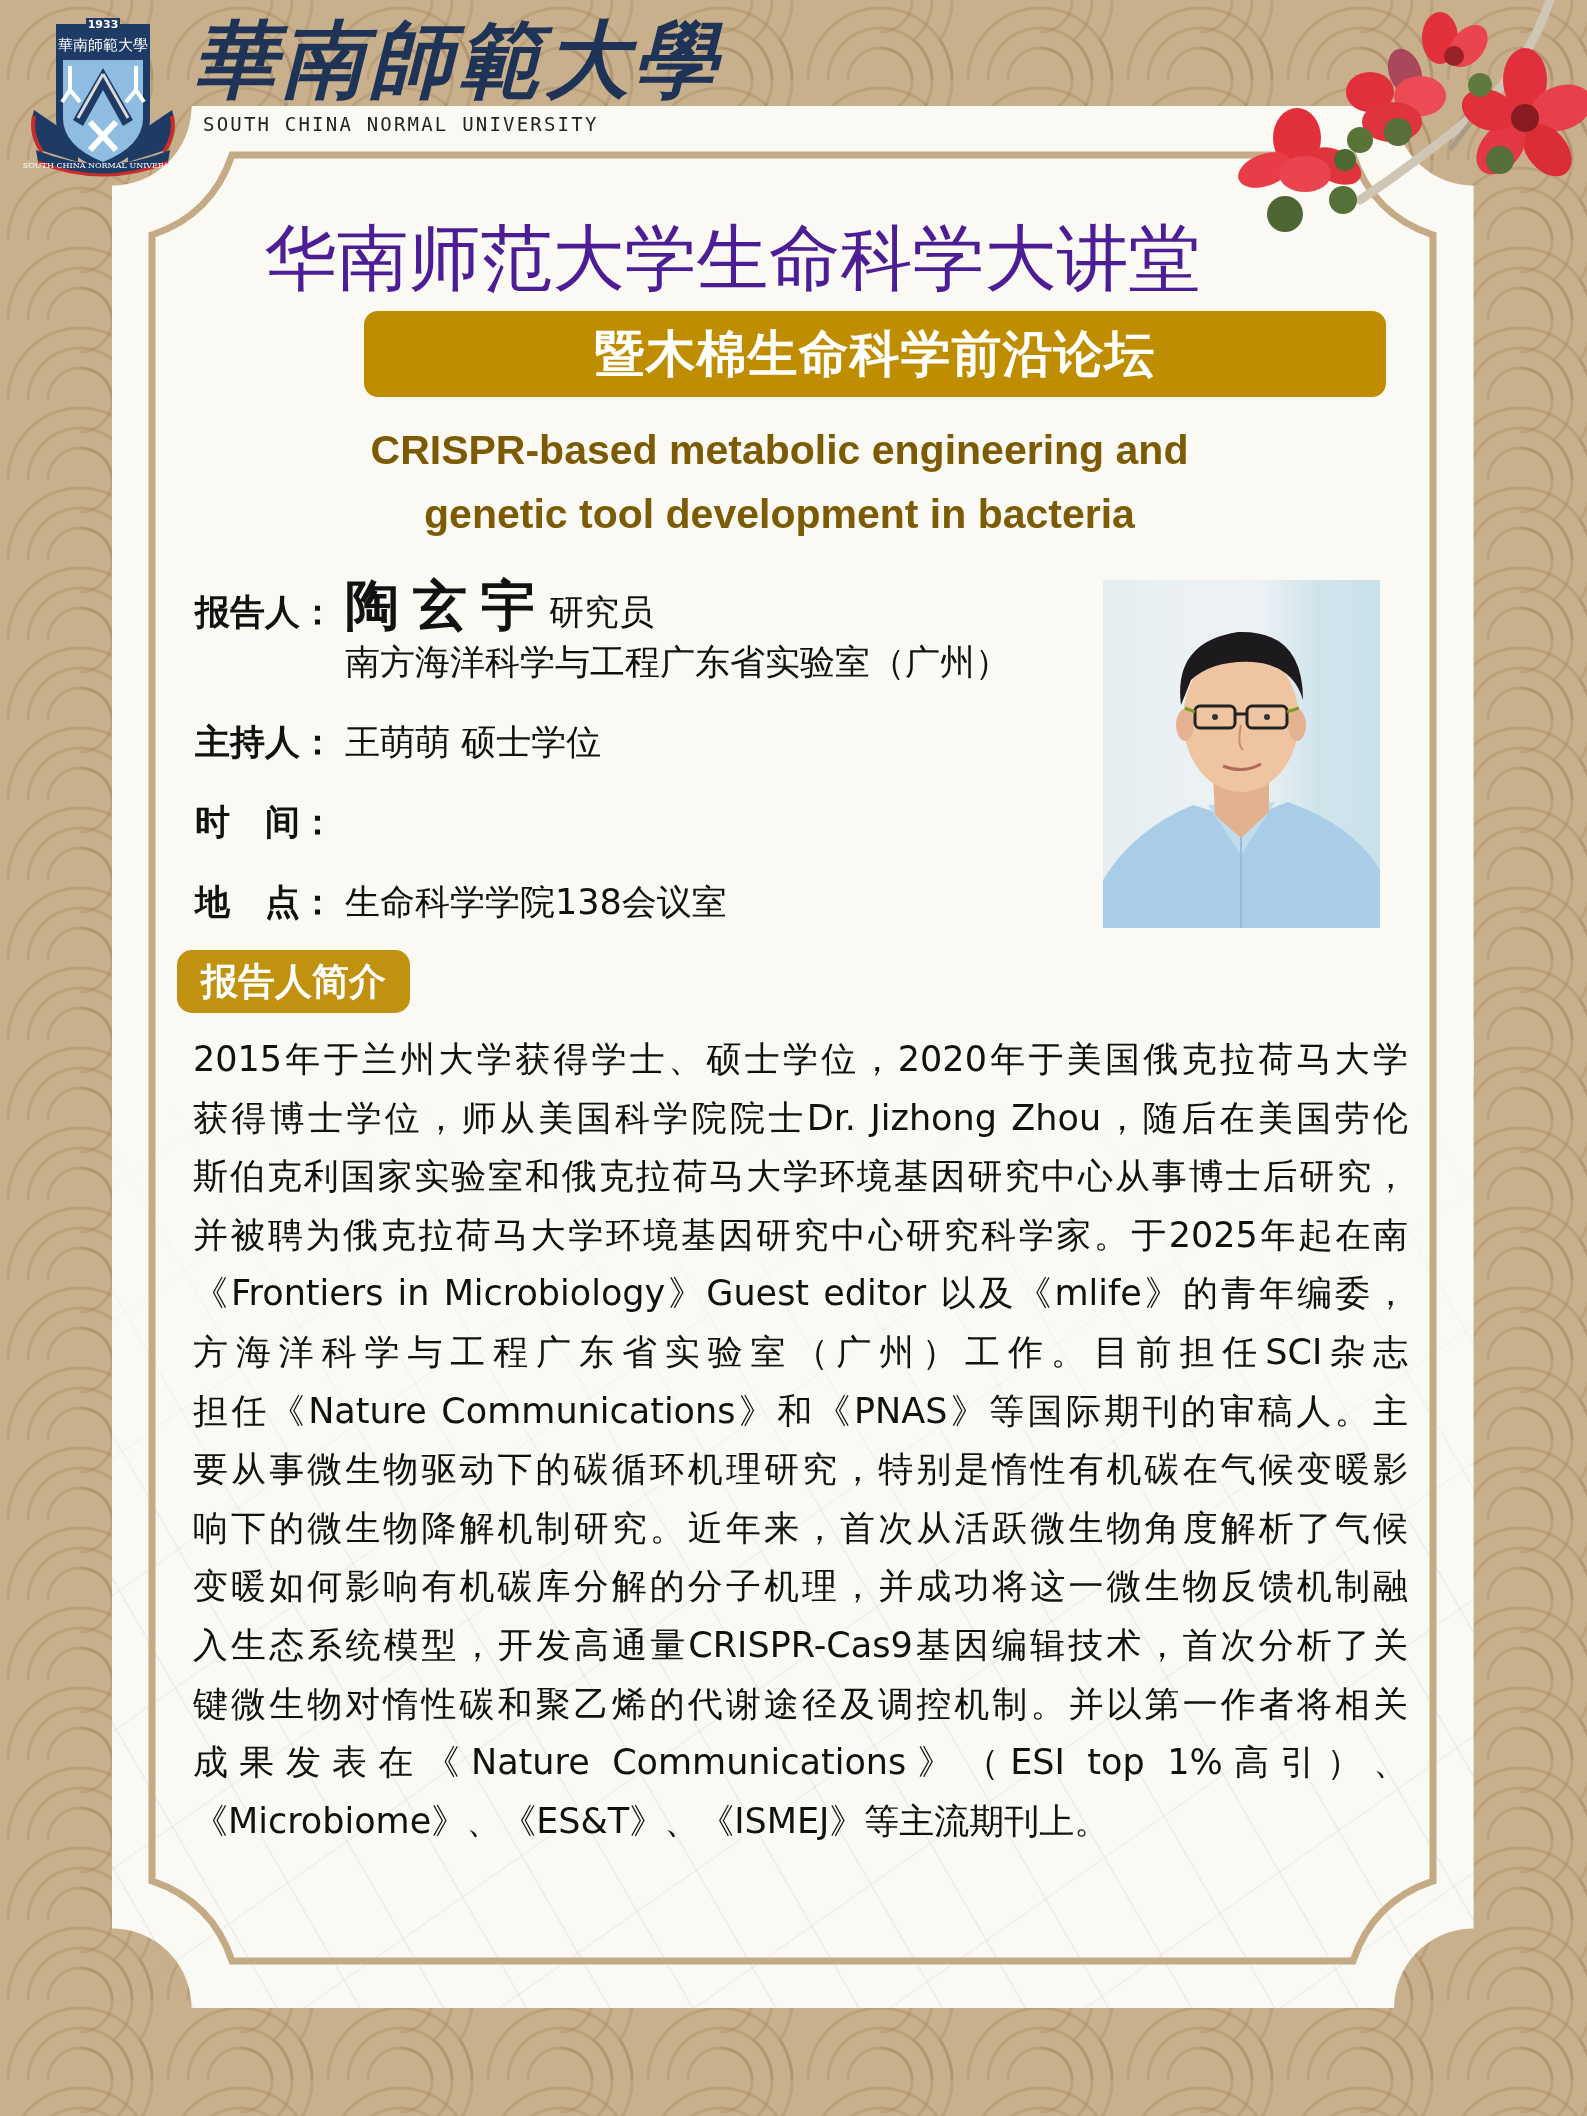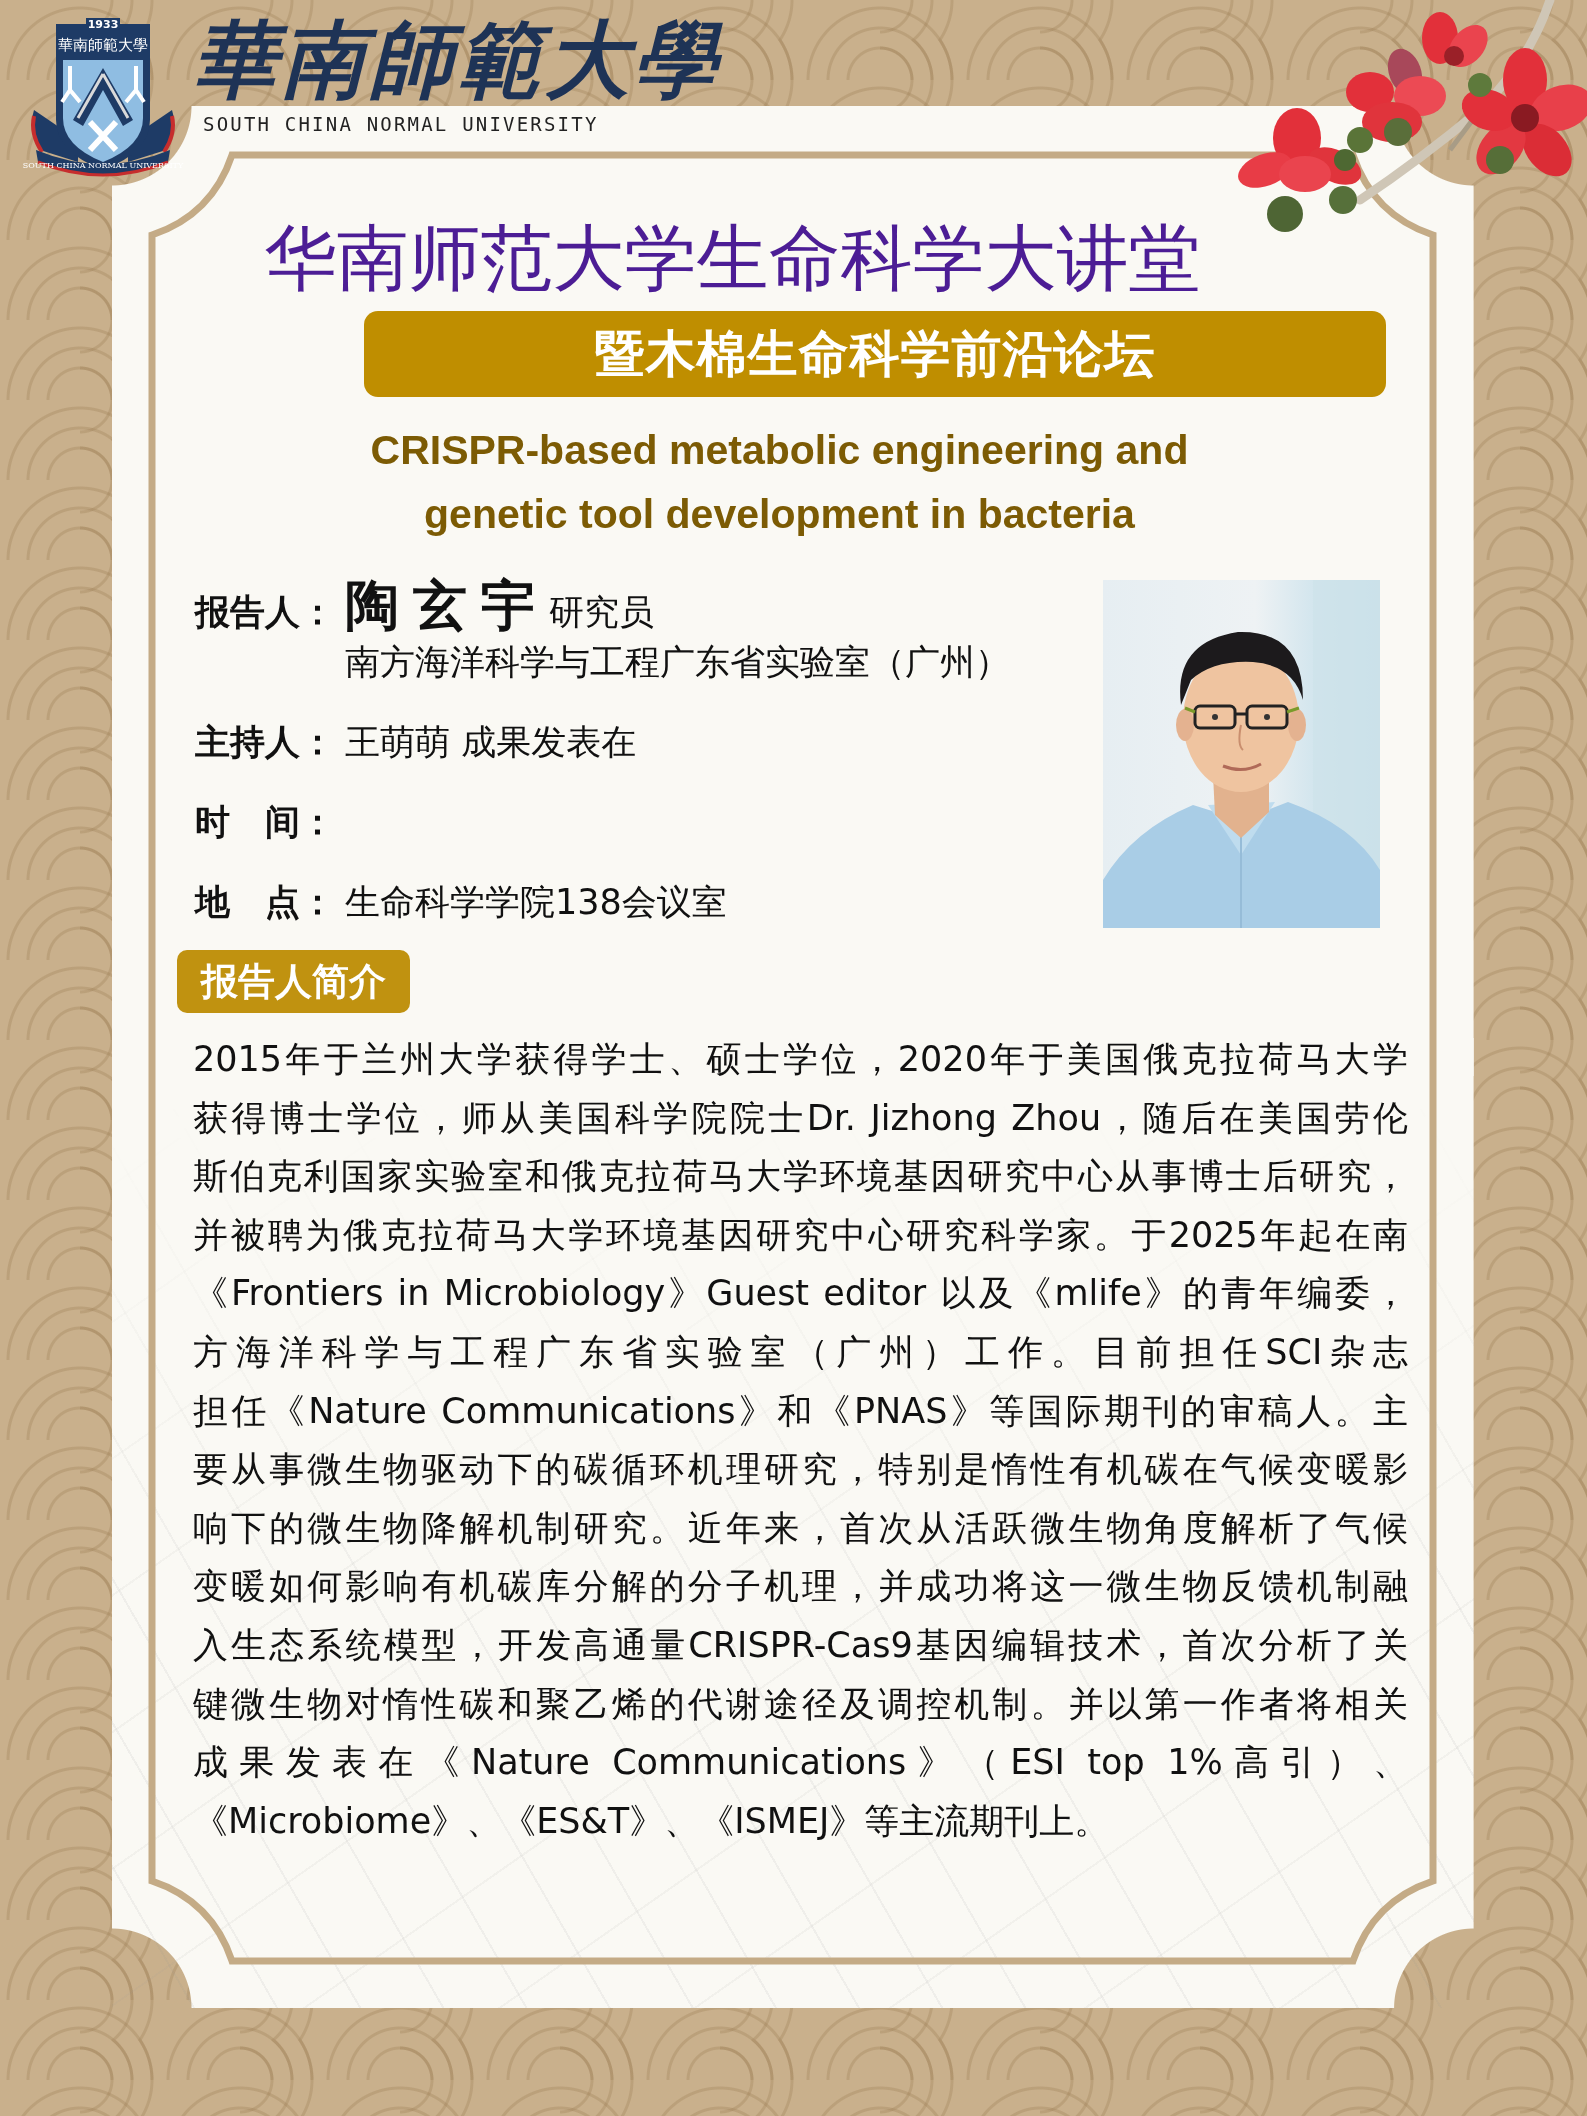--- a/index.html
+++ b/index.html
@@ -101,21 +101,21 @@
 
   
   .photo {
     position: absolute; left: 1103px; top: 580px; width: 277px; height: 348px; overflow: hidden;
     background: linear-gradient(90deg, #E6EEF2 0%, #EEF2F4 55%, #D4E6EE 75%, #C5DDE8 100%);
   }
 
   
   .bio-badge {
     position: absolute; left: 177px; top: 950px; width: 233px; height: 63px;
-    background: #C09210; border-radius: 10px;
+    background: #C09210; border-radius: 15px;
     color: #fff; font-size: 37px; font-weight: bold;
     display: flex; align-items: center; justify-content: center;
   }
   .bio {
     position: absolute; left: 193px; top: 1030px; width: 1215px;
     font-size: 35px; line-height: 58.6px; color: #111;
     font-family: "DejaVu Sans", sans-serif;
   }
   .bio-line { display: block; white-space: nowrap; text-align: justify; text-align-last: justify; }
   .bio-line.first { padding-left: 95px; }
@@ -208,21 +208,21 @@
 
 <div class="info-row" style="top:578px;">
   <span class="info-label">报告人：</span>
   <span class="speaker-name">陶玄宇</span>
   <span class="info-value">研究员</span>
 </div>
 <div class="affiliation">南方海洋科学与工程广东省实验室（广州）</div>
 
 <div class="info-row" style="top:725px;">
   <span class="info-label">主持人：</span>
-  <span class="info-value">王萌萌 成果发表在</span>
+  <span class="info-value">王萌萌 硕士学位</span>
 </div>
 <div class="info-row" style="top:805px;">
   <span class="info-label">时　间：</span>
 </div>
 <div class="info-row" style="top:885px;">
   <span class="info-label">地　点：</span>
   <span class="info-value">生命科学学院138会议室</span>
 </div>
 
 <div class="photo">

